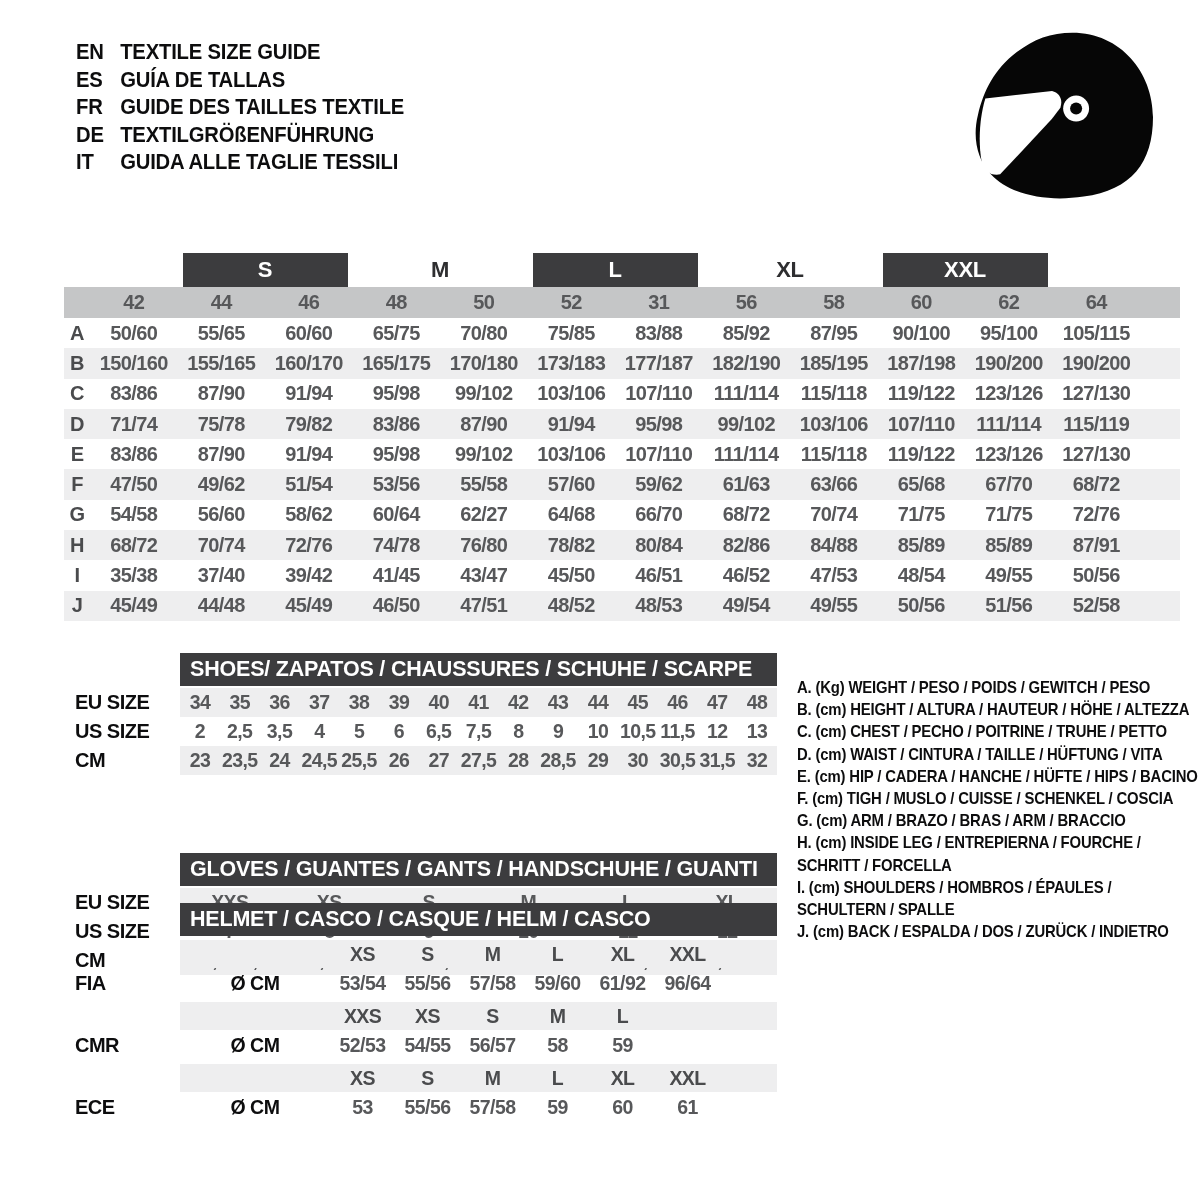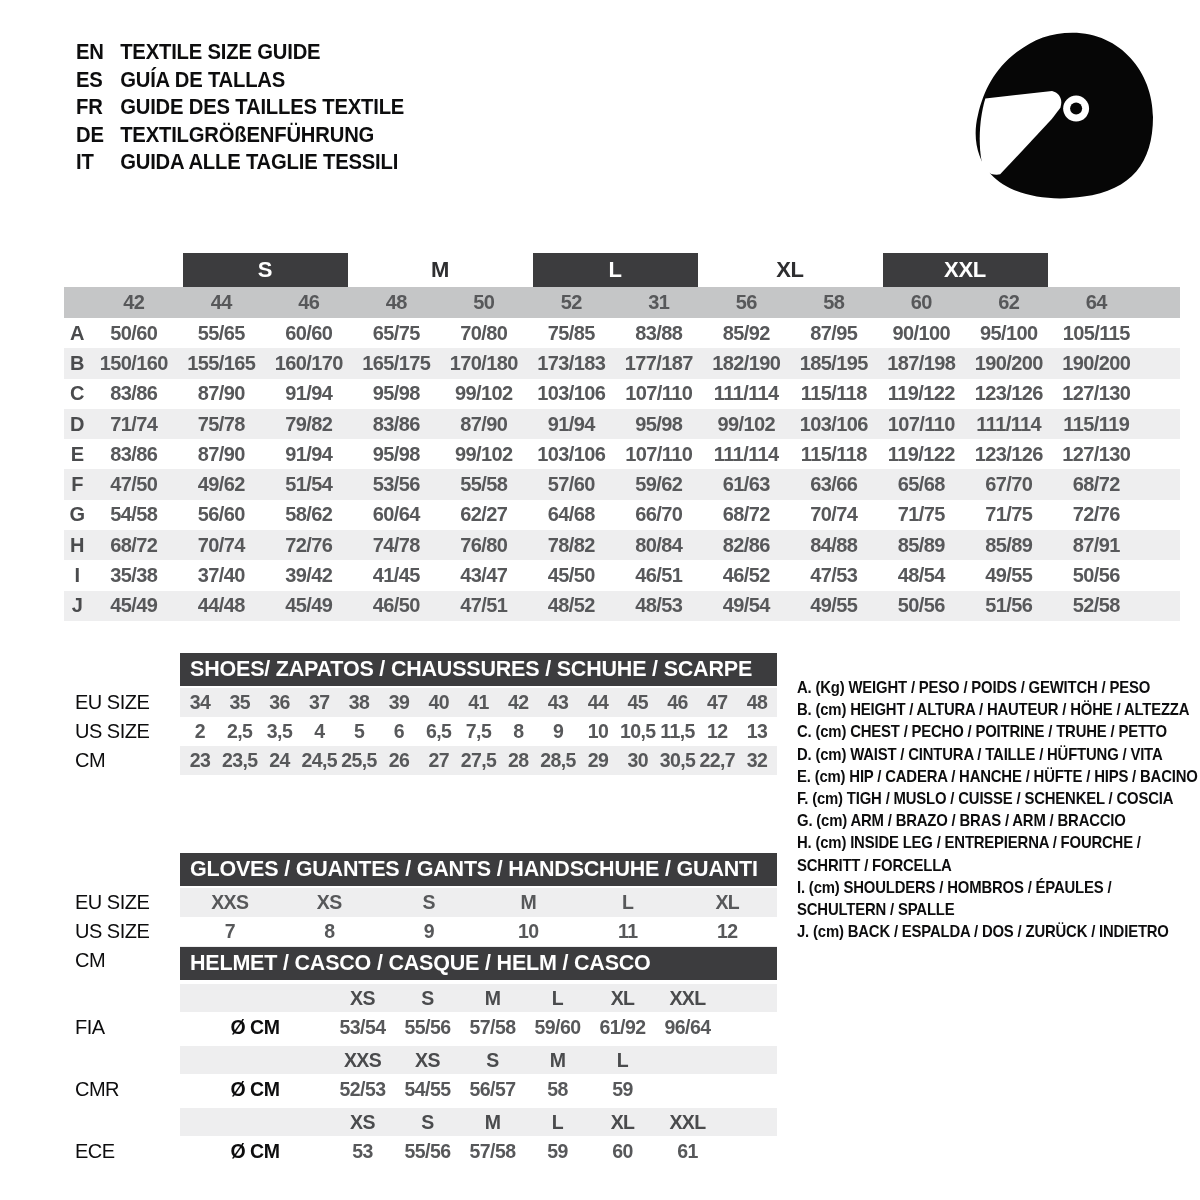--- a/index.html
+++ b/index.html
@@ -25,30 +25,30 @@
   .group{display:flex;align-items:center;justify-content:center;
     font-weight:700;font-size:22px;color:#2e2e30;height:34px;margin-top:1px;letter-spacing:-0.3px;}
   .group.boxed{background:var(--dark);color:#fff;margin-left:5px;margin-right:5px;}
   .num-row{height:31px;background:var(--midgray);}
   .mrow{height:30.3px;}
   .mrow.alt{background:var(--band);}
   .c{text-align:center;font-weight:700;font-size:20px;color:var(--num);letter-spacing:-0.6px;white-space:nowrap;}
   .rlab{color:#4a4b4d;}
   
   .sub{position:absolute;left:75px;width:702px;}
-  #shoes{top:653px;} #gloves{top:805px;margin-top:48px;} #helmet{top:947px;}
+  #shoes{top:653px;} #gloves{top:805px;margin-top:48px;} #helmet{top:903px;}
   .bar{margin-left:105px;width:597px;height:33px;background:var(--dark);color:#fff;
     display:flex;align-items:center;padding-left:10px;box-sizing:border-box;
     font-weight:700;font-size:21.5px;letter-spacing:-0.2px;white-space:nowrap;}
   .sub-rows{margin-top:2px;}
   .srow{display:flex;height:29px;}
   .srow.hsize{height:28px;margin-top:4px;}
   .srow.hval{height:30px;}
   .rlabel{width:105px;flex:none;display:flex;align-items:center;
-    font-weight:400;font-size:20px;color:var(--ink);letter-spacing:-0.5px;}
+    font-weight:700;font-size:20px;color:var(--ink);letter-spacing:-0.5px;}
   .cells{width:597px;flex:none;display:grid;align-items:center;}
   .cells.band{background:var(--band);}
   .cells15{grid-template-columns:repeat(15,1fr);}
   .cells6{grid-template-columns:repeat(6,1fr);}
   .cellsH{grid-template-columns:150px repeat(6,65px) 1fr;}
   .cells .c{font-size:19.5px;}
   .cells .unit{color:var(--ink);letter-spacing:-0.5px;}
   .cells .hs{color:#4a4b4d;}
   
   .legend{position:absolute;left:797px;top:677px;width:460px;
@@ -319,21 +319,21 @@
             <div class="c">24,5</div>
             <div class="c">25,5</div>
             <div class="c">26</div>
             <div class="c">27</div>
             <div class="c">27,5</div>
             <div class="c">28</div>
             <div class="c">28,5</div>
             <div class="c">29</div>
             <div class="c">30</div>
             <div class="c">30,5</div>
-            <div class="c">22,7</div>
+            <div class="c">31,5</div>
             <div class="c">32</div>
           </div>
         </div>
       </div>
   </div>
 
   <div class="sub" id="gloves">
     <div class="bar">GLOVES / GUANTES / GANTS / HANDSCHUHE / GUANTI</div>
     <div class="sub-rows" id="glovesRows">
         <div class="srow">

